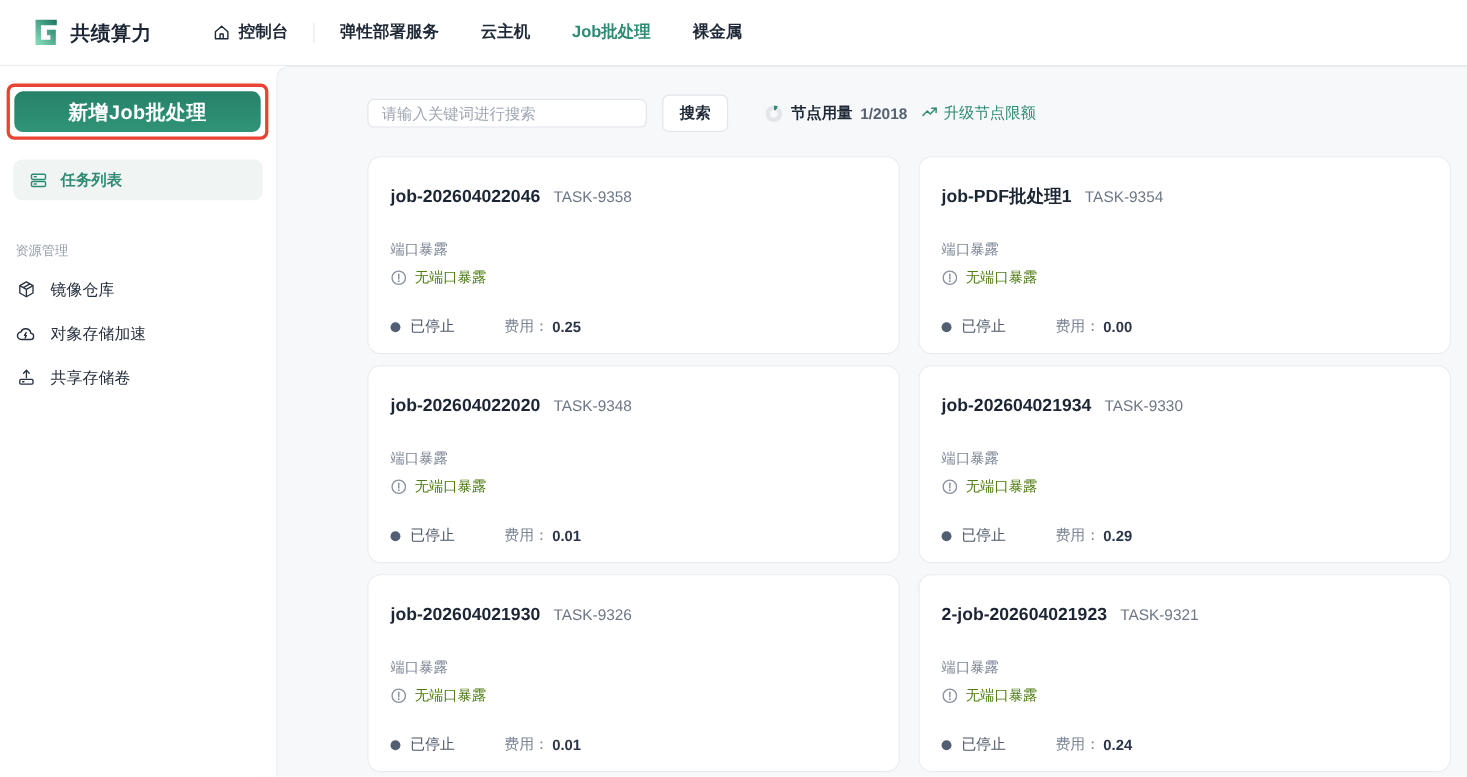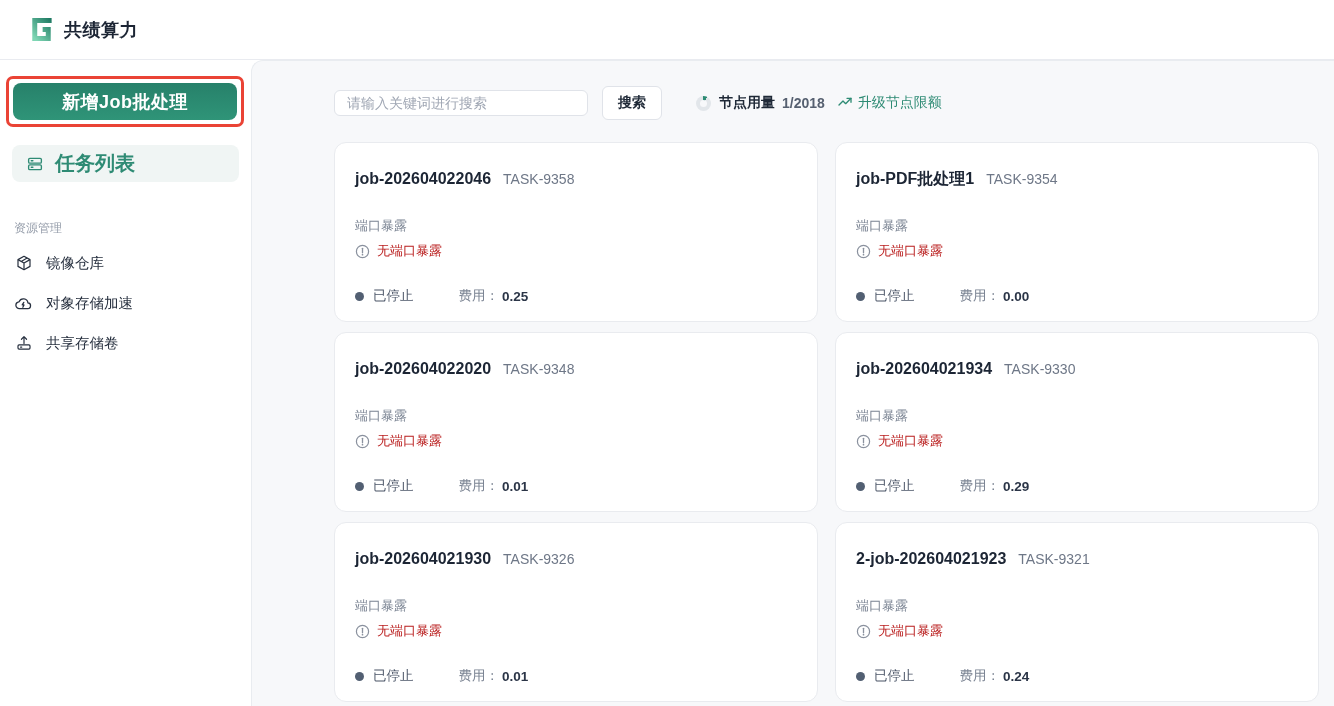--- a/index.html
+++ b/index.html
@@ -40,21 +40,21 @@
     display: block; width: 100%; height: 37px;
     border: none; border-radius: 8px;
     background: linear-gradient(180deg, #27816a 0%, #2f9478 100%);
     color: #fff; font-size: 18px; font-weight: 700;
     font-family: inherit; cursor: pointer; letter-spacing: .5px; text-align: center;
   }
   .task-item {
     margin: 18px 12px 0 12px; height: 37px;
     display: flex; align-items: center; gap: 11px; padding: 0 14px;
     background: #f0f5f4; border-radius: 8px;
-    color: #2e8b74; font-size: 20px; font-weight: 600; cursor: pointer;
+    color: #2e8b74; font-size: 14px; font-weight: 600; cursor: pointer;
   }
   .section-label { margin: 38px 14px 6px 14px; font-size: 12px; color: #959daa; }
   .side-item {
     display: flex; align-items: center; gap: 13px;
     margin: 0 14px; height: 40px;
     font-size: 14.5px; font-weight: 500; color: #27303f; cursor: pointer;
   }
   .side-item .icon { display: flex; width: 19px; justify-content: center; }
 
   
@@ -95,21 +95,21 @@
     height: 180px; background: #fff;
     border: 1px solid #e9ebef; border-radius: 12px;
     padding: 25px 20px; cursor: pointer;
   }
   .card-head { display: flex; align-items: baseline; gap: 12px; line-height: 22px; }
   .card-title { font-size: 16px; font-weight: 600; color: #1c2534; }
   .task-id { font-size: 14px; color: #6e7787; }
   .port-label { margin-top: 26px; font-size: 13px; color: #7b8493; line-height: 20px; }
   .port-status {
     display: flex; align-items: center; gap: 7px; margin-top: 5px;
-    font-size: 13px; color: #b91c1c; line-height: 20px;
+    font-size: 13px; color: #4d7c0f; line-height: 20px;
   }
   .status-row { margin-top: 26px; display: flex; align-items: center; font-size: 13.5px; }
   .status-dot { width: 9px; height: 9px; border-radius: 50%; background: #525f72; margin-right: 9px; }
   .status-text { color: #4c5668; }
   .fee-label { margin-left: 45px; color: #7b8493; }
   .fee-value { color: #2b3547; font-weight: 600; margin-left: 3px; }
 
   svg { display: block; }
 </style>
 </head>
@@ -123,20 +123,44 @@
           <linearGradient id="lg" x1="1" y1="0" x2="0" y2="1">
             <stop offset="0" stop-color="#1f7a63"></stop>
               <stop offset="1" stop-color="#7fd6b4"></stop>
           </linearGradient>
         </defs>
         <path d="M21 4 H6 V20 H18 V12 H13" stroke="url(#lg)" stroke-width="4.4" fill="none"></path>
       </svg>
     </span>
     <span class="logo-name">共绩算力</span>
   </div>
+  <nav class="nav">
+    <div class="nav-item">
+      <span>
+        <svg width="17" height="17" viewBox="0 0 24 24" fill="none" stroke="#1f2937" stroke-width="1.8" stroke-linejoin="round">
+          <path d="M4 11 L12 4 L20 11 V20 H4 Z"></path>
+            <path d="M10 20 V14 H14 V20"></path>
+        </svg>
+      </span>
+      <span>控制台</span>
+    </div>
+    <div class="nav-divider"></div>
+    <div class="nav-item">
+      <span>弹性部署服务</span>
+    </div>
+    <div class="nav-item">
+      <span>云主机</span>
+    </div>
+    <div class="nav-item active">
+      <span>Job批处理</span>
+    </div>
+    <div class="nav-item">
+      <span>裸金属</span>
+    </div>
+  </nav>
 </header>
 
 <div class="shell">
 
   <aside class="sidebar">
     <div class="annotation-box">
       <button class="new-job-btn">新增Job批处理</button>
     </div>
 
     <div class="task-item">

